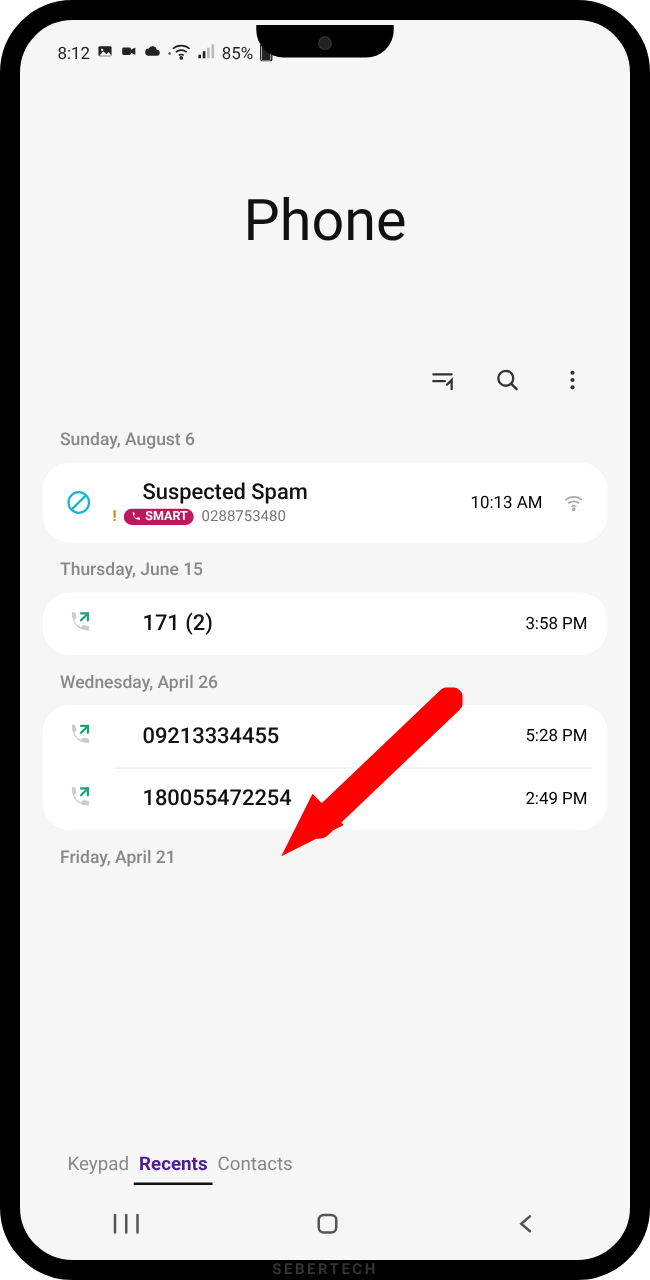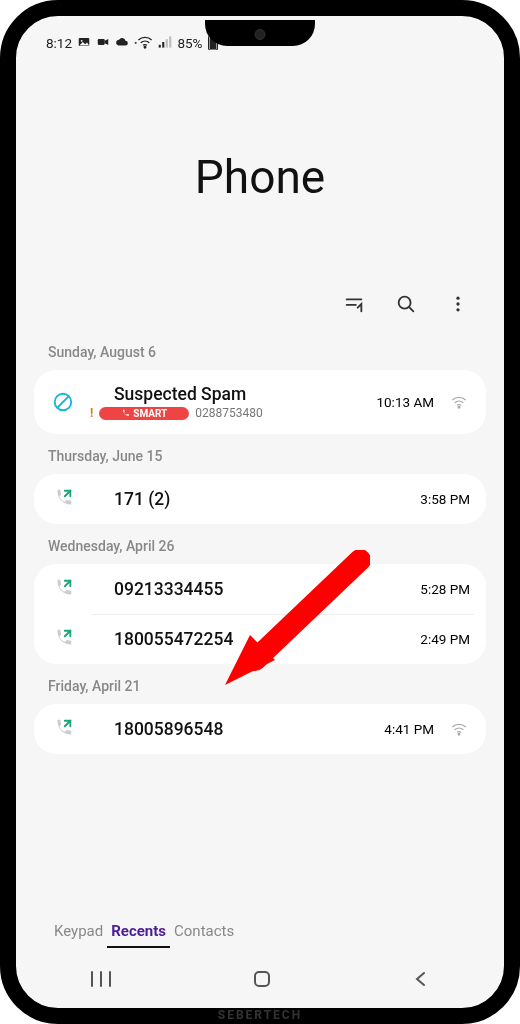--- a/index.html
+++ b/index.html
@@ -84,21 +84,21 @@
   .row + .row::before{
     content:"";
     position:absolute; top:0; left:58px; right:12px;
     height:1px; background:#eee;
   }
   .row .icon-slot { width:26px; display:flex; justify-content:center; color:#888;}
   .row .main { flex:1; min-width:0;}
   .row .name { font-size: 17.5px; color:#111; font-weight:500;margin-left:24px;}
   .row .sub { font-size: 12px; color:#777; display:flex; align-items:center; gap:6px; margin-top:2px;}
   .carrier-pill {
-    background:#ef4444; color:#fff; border-radius:10px; padding:1px 22px;
+    background:#be185d; color:#fff; border-radius:10px; padding:1px 5px;
     font-size:10px; font-weight:700; display:inline-flex; align-items:center; gap:3px;justify-content:center;
   }
   .row .time { font-size: 13.5px; color:#000000; white-space:nowrap;text-align:right; }
   .row .right-icon { width:22px; color:#aaa; display:flex; justify-content:center;}
   
   .tabs {
     position:absolute; left:0; right:0; bottom:46px;
     display:flex; justify-content:flex-start;
     padding: 14px 30px 10px 30px;
     background:#f6f6f6;
@@ -277,43 +277,20 @@
                 <line x1="14" y1="9" x2="20" y2="3" stroke="#17a673" stroke-width="2" stroke-linecap="round"></line>
               </svg>
             </div>
             <div class="main">
               <div class="name">180055472254</div>
             </div>
             <div class="time">2:49 PM</div>
           </div>
         </div>
         <div class="date-hdr">Friday, April 21</div>
-        <div class="group">
-          <div class="row">
-            <div class="icon-slot">
-              <svg width="22" height="22" viewBox="0 0 24 24">
-                <path d="M6 3c0 9 6 15 15 15v-4l-5-1-2 2c-3-1-5-3-6-6l2-2-1-5H6Z" fill="#ccc"></path>
-                <path d="M14 3 L20 3 L20 9" fill="none" stroke="#17a673" stroke-width="2" stroke-linecap="round"></path>
-                <line x1="14" y1="9" x2="20" y2="3" stroke="#17a673" stroke-width="2" stroke-linecap="round"></line>
-              </svg>
-            </div>
-            <div class="main">
-              <div class="name">18005896548</div>
-            </div>
-            <div class="time">4:41 PM</div>
-            <div class="right-icon">
-              <svg width="16" height="14" viewBox="0 0 24 20" fill="none" stroke="#aaa" stroke-width="2">
-                <path d="M2 7 A15 15 0 0 1 22 7"></path>
-                <path d="M5.5 11 A10 10 0 0 1 18.5 11"></path>
-                <path d="M9 15 A5 5 0 0 1 15 15"></path>
-                <circle cx="12" cy="18" r="1.2" fill="#aaa"></circle>
-              </svg>
-            </div>
-          </div>
-        </div>
       </div>
 
     <svg class="arrow" style="left:200px; top:530px;" width="150" height="140" viewBox="0 0 150 140">
       <defs></defs>
       <line x1="140" y1="10" x2="35" y2="110" stroke="#ff0000" stroke-width="22" stroke-linecap="round"></line>
       <polygon points="5,135 55,110 30,85" fill="#ff0000"></polygon>
     </svg>
 
     <div class="tabs">
       <div class="tab">Keypad</div>

